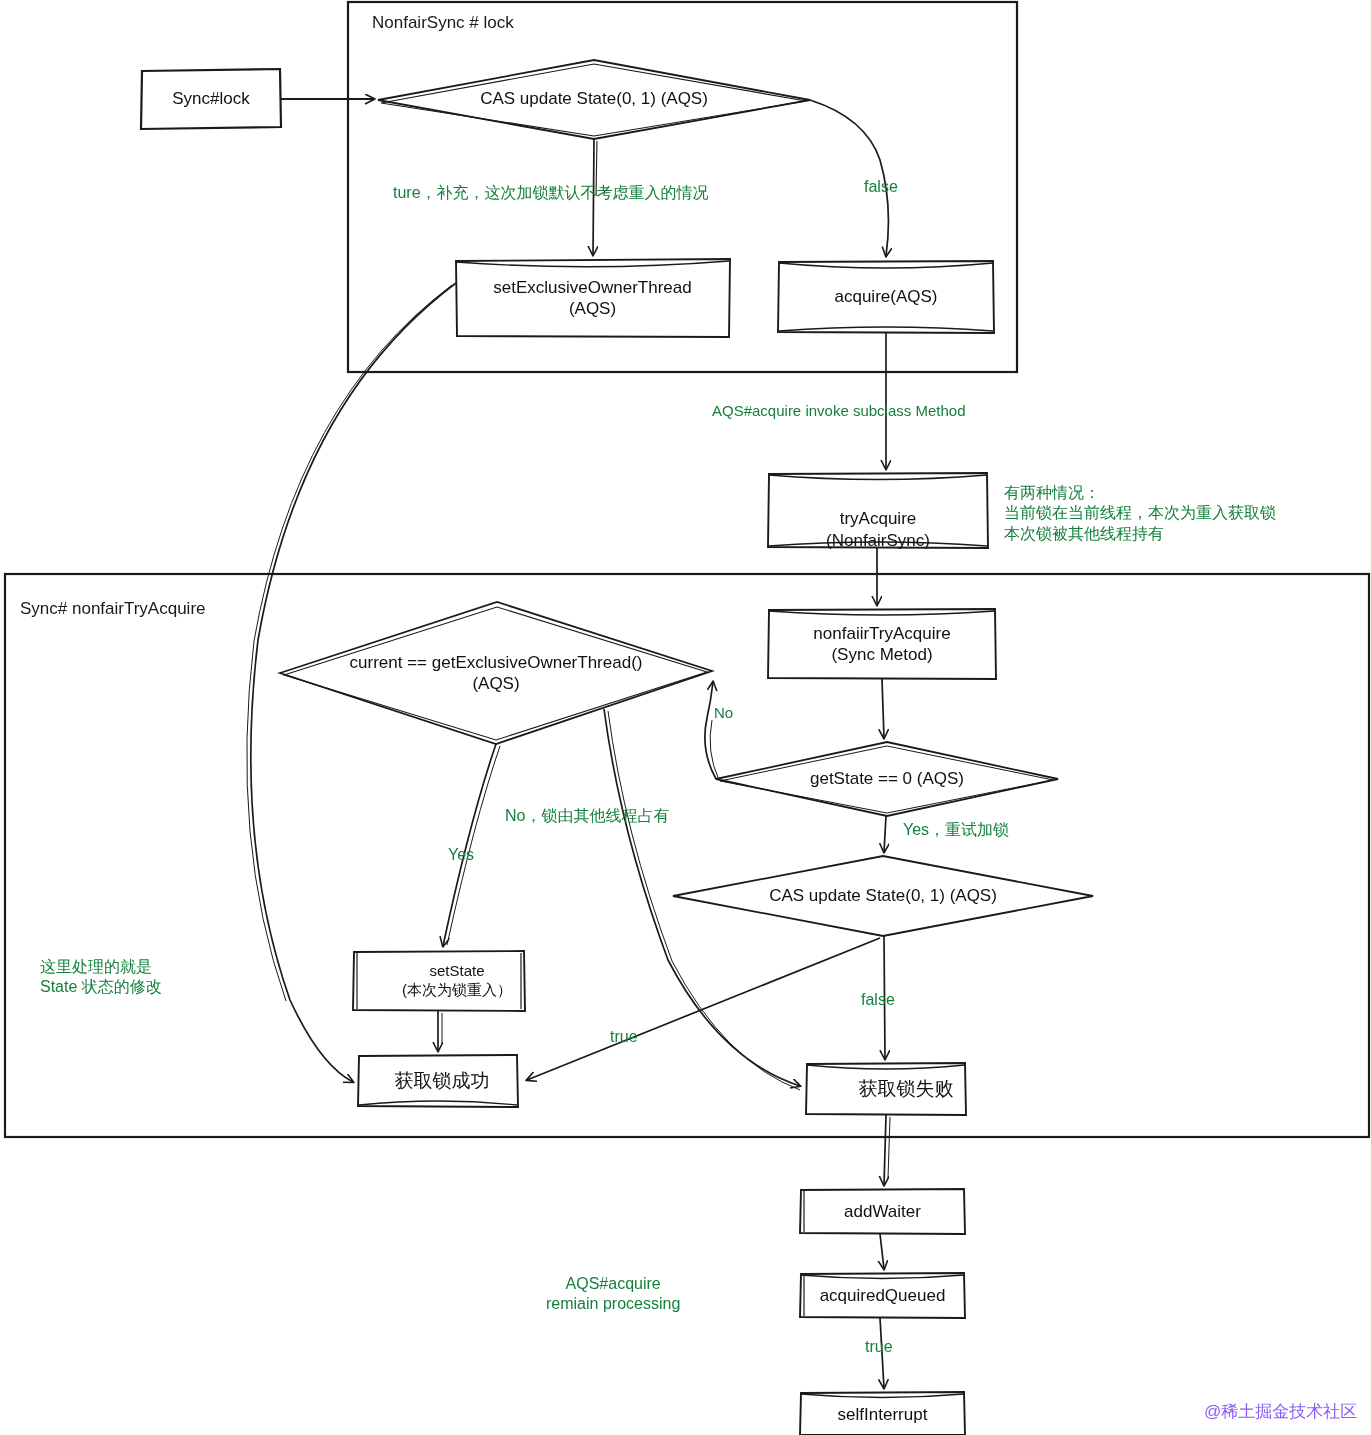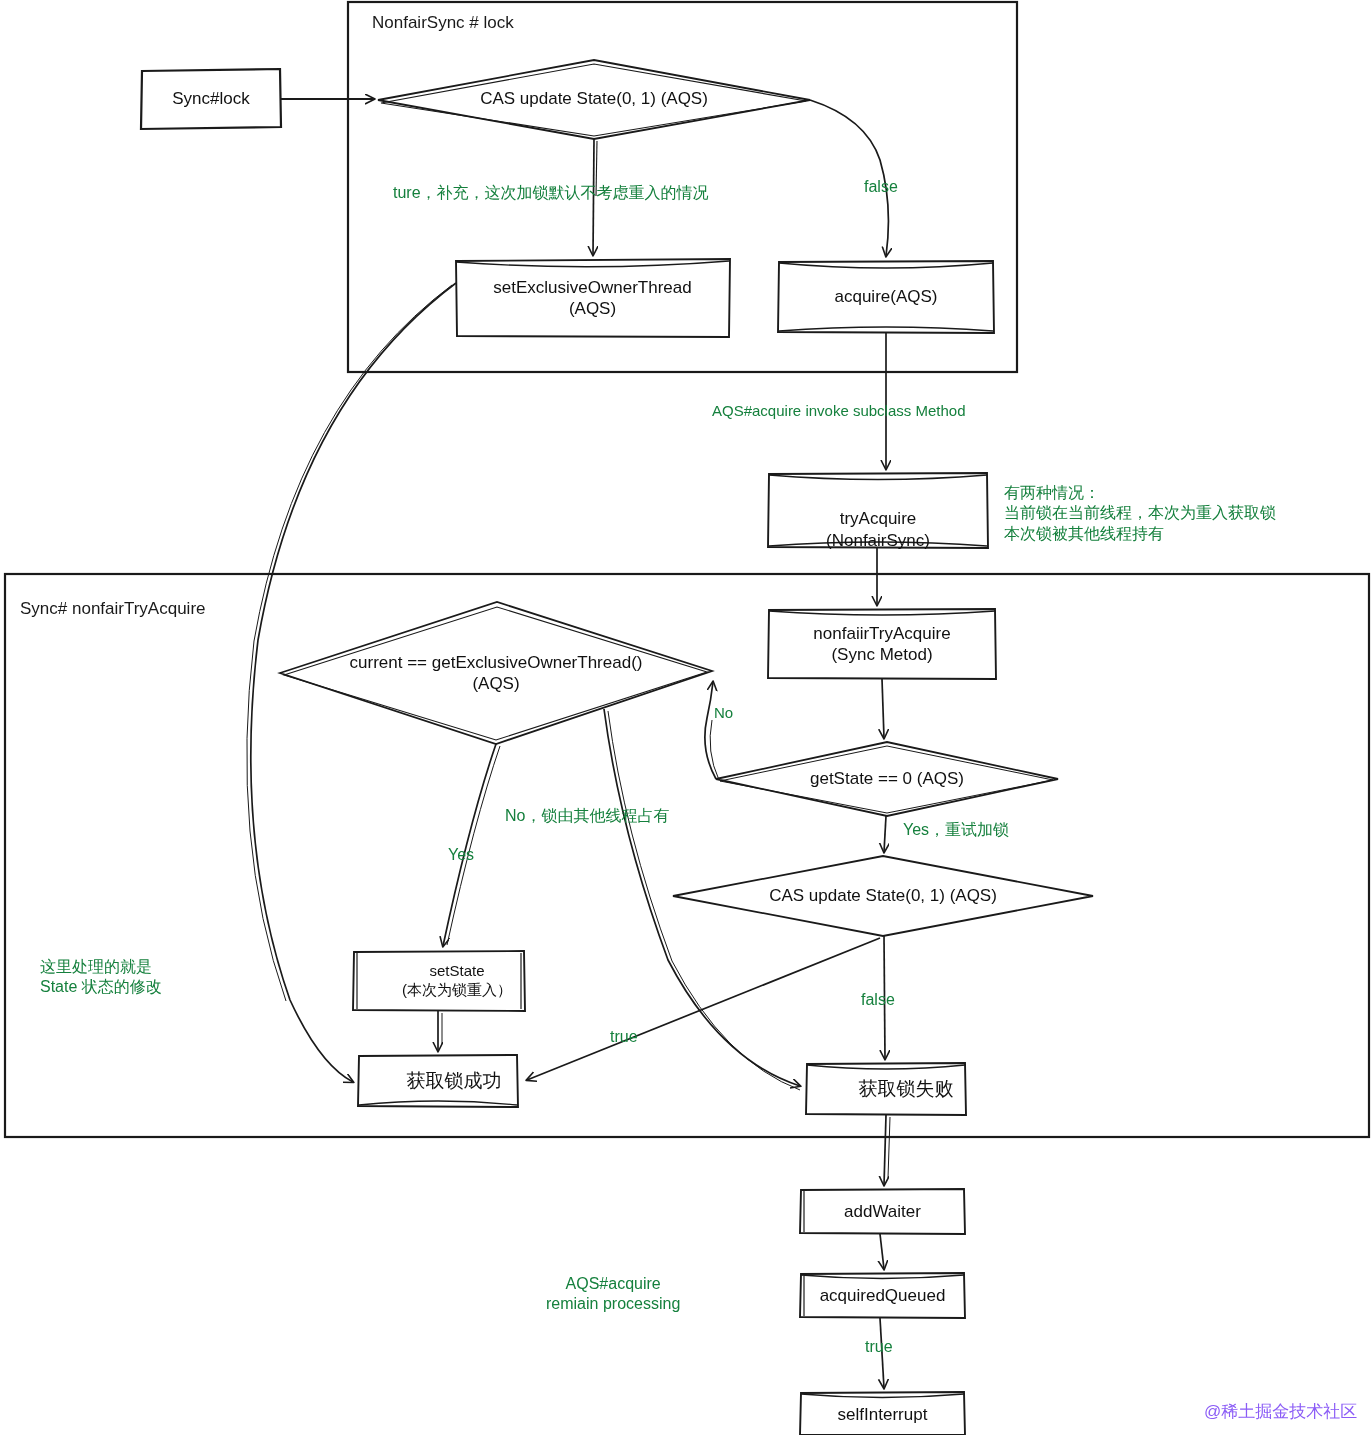--- a/index.html
+++ b/index.html
@@ -194,21 +194,21 @@
   <div class="node-text" style="left:768px;top:473px;width:220px;height:75px;font-size:17px;margin-top:19px;">tryAcquire
 (NonfairSync)</div>
   <div class="node-text" style="left:768px;top:609px;width:228px;height:70px;font-size:17px;">nonfaiirTryAcquire
 (Sync Metod)</div>
   <div class="node-text" style="left:280px;top:640px;width:432px;height:66px;font-size:17px;">current == getExclusiveOwnerThread()
 (AQS)</div>
   <div class="node-text" style="left:716px;top:742px;width:342px;height:74px;font-size:17px;">getState == 0 (AQS)</div>
   <div class="node-text" style="left:673px;top:856px;width:420px;height:80px;font-size:17px;">CAS update State(0, 1) (AQS)</div>
   <div class="node-text" style="left:353px;top:951px;width:172px;height:60px;font-size:15px;padding-left:18px;">setState
 (本次为锁重入）</div>
-  <div class="node-text" style="left:374px;top:1055px;width:160px;height:52px;font-size:19px;text-align:center;">获取锁成功</div>
+  <div class="node-text" style="left:362px;top:1055px;width:160px;height:52px;font-size:19px;text-align:center;">获取锁成功</div>
   <div class="node-text" style="left:806px;top:1063px;width:160px;height:52px;font-size:19px;padding-left:20px;">获取锁失败</div>
   <div class="node-text" style="left:800px;top:1189px;width:165px;height:45px;font-size:17px;">addWaiter</div>
   <div class="node-text" style="left:800px;top:1273px;width:165px;height:45px;font-size:17px;">acquiredQueued</div>
   <div class="node-text" style="left:800px;top:1392px;width:165px;height:45px;font-size:17px;">selfInterrupt</div>
 
   <div class="lbl" style="left:393px;top:183px;font-size:16px;">ture，补充，这次加锁默认不考虑重入的情况</div>
   <div class="lbl" style="left:864px;top:177px;font-size:16px;">false</div>
   <div class="lbl" style="left:712px;top:401px;font-size:15px;">AQS#acquire invoke subclass Method</div>
   <div class="lbl" style="left:714px;top:703px;font-size:15px;">No</div>
   <div class="lbl" style="left:903px;top:820px;font-size:16px;">Yes，重试加锁</div>

